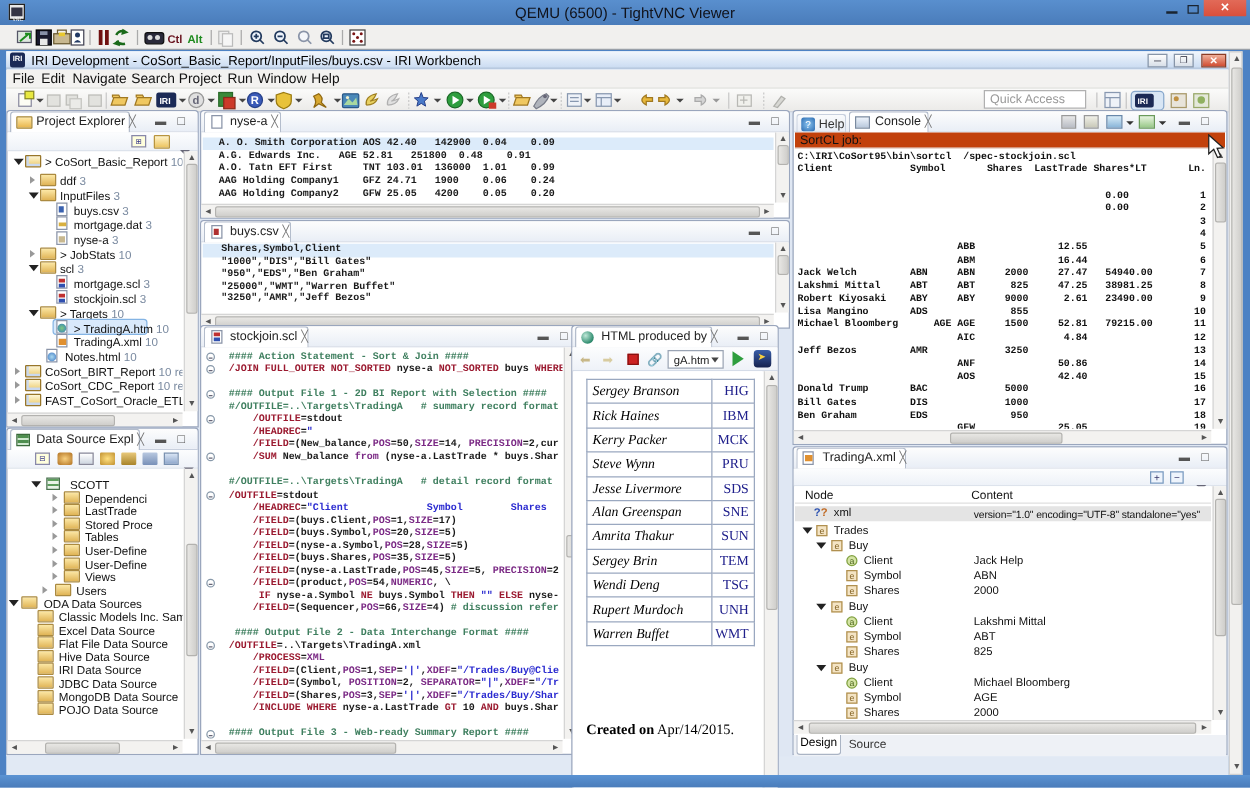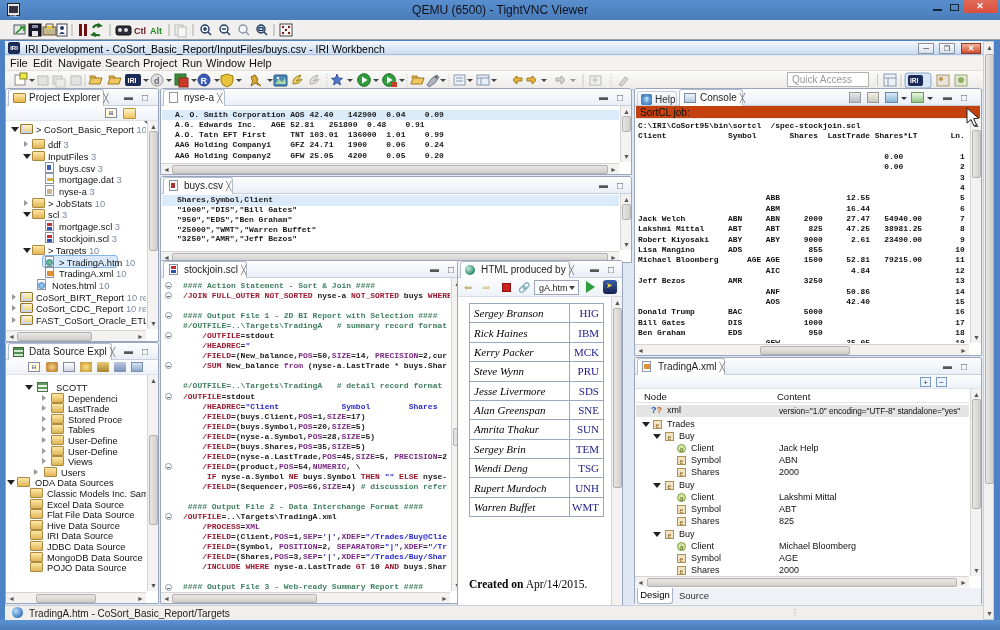--- a/index.html
+++ b/index.html
@@ -779,25 +779,20 @@
           <div class="sbarr" style="left:0">◄</div>
           <div class="sbthumbh" style="left:12px;top:1px;height:9px;right:12px"></div>
           <div class="sbarr" style="right:0">►</div>
         </div>
     <div class="abs" style="left:0;top:230px;right:0;height:17px;background:#eef1f6">
       <div class="abs" style="left:2px;top:0;width:36px;height:16px;background:#fff;border:1px solid #aab4c4;border-top:none;border-radius:0 0 3px 3px;font-size:9.5px;text-align:center;padding-top:1px">Design</div>
       <div class="abs" style="left:40px;top:1px;width:38px;height:15px;font-size:9.5px;text-align:center;color:#333;padding-top:1px">Source</div>
     </div>
   </div>
 
-  <div class="abs" id="statusbar" style="left:0;top:564px;width:978px;height:15px;background:#f0efed;border-top:1px solid #c9cdd6;font-size:10px;color:#222">
-    <span class="abs" style="left:7px;top:1px;width:11px;height:11px;border-radius:50%;background:radial-gradient(circle at 35% 35%,#b8e0f8,#3a7ac2 70%,#1a4a88)"></span>
-    <span style="position:absolute;left:24px;top:2px">TradingA.htm - CoSort_Basic_Report/Targets</span>
-    <span style="position:absolute;left:786px;top:2px;color:#999;font-size:8px">⋮</span>
-  </div>
 </div>
 
 <div class="abs" style="left:983px;top:0;width:11px;height:579px;background:#f2f1ef;border:1px solid #d0d0d0">
   <div class="sbarr" style="top:0">▲</div>
   <div class="sbthumb" style="left:1px;top:12px;width:9px;height:430px"></div>
   <div class="sbarr" style="top:566px">▼</div>
 </div>
 </div>
 
 <div class="abs" style="left:0;top:620px;width:1000px;height:10px;background:linear-gradient(#5b93d3,#4a7cba)"></div>

